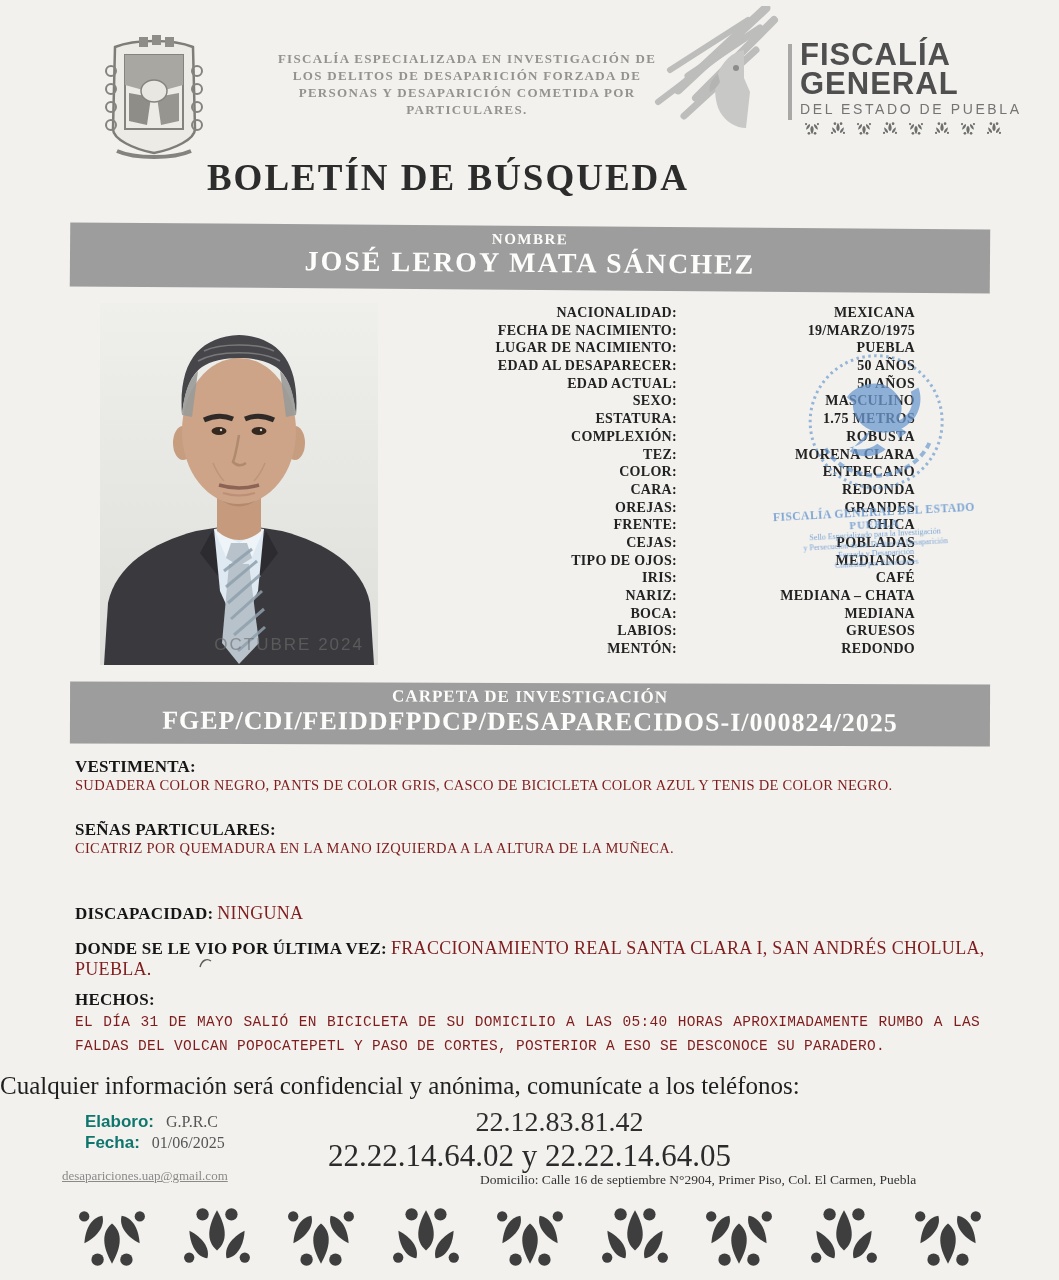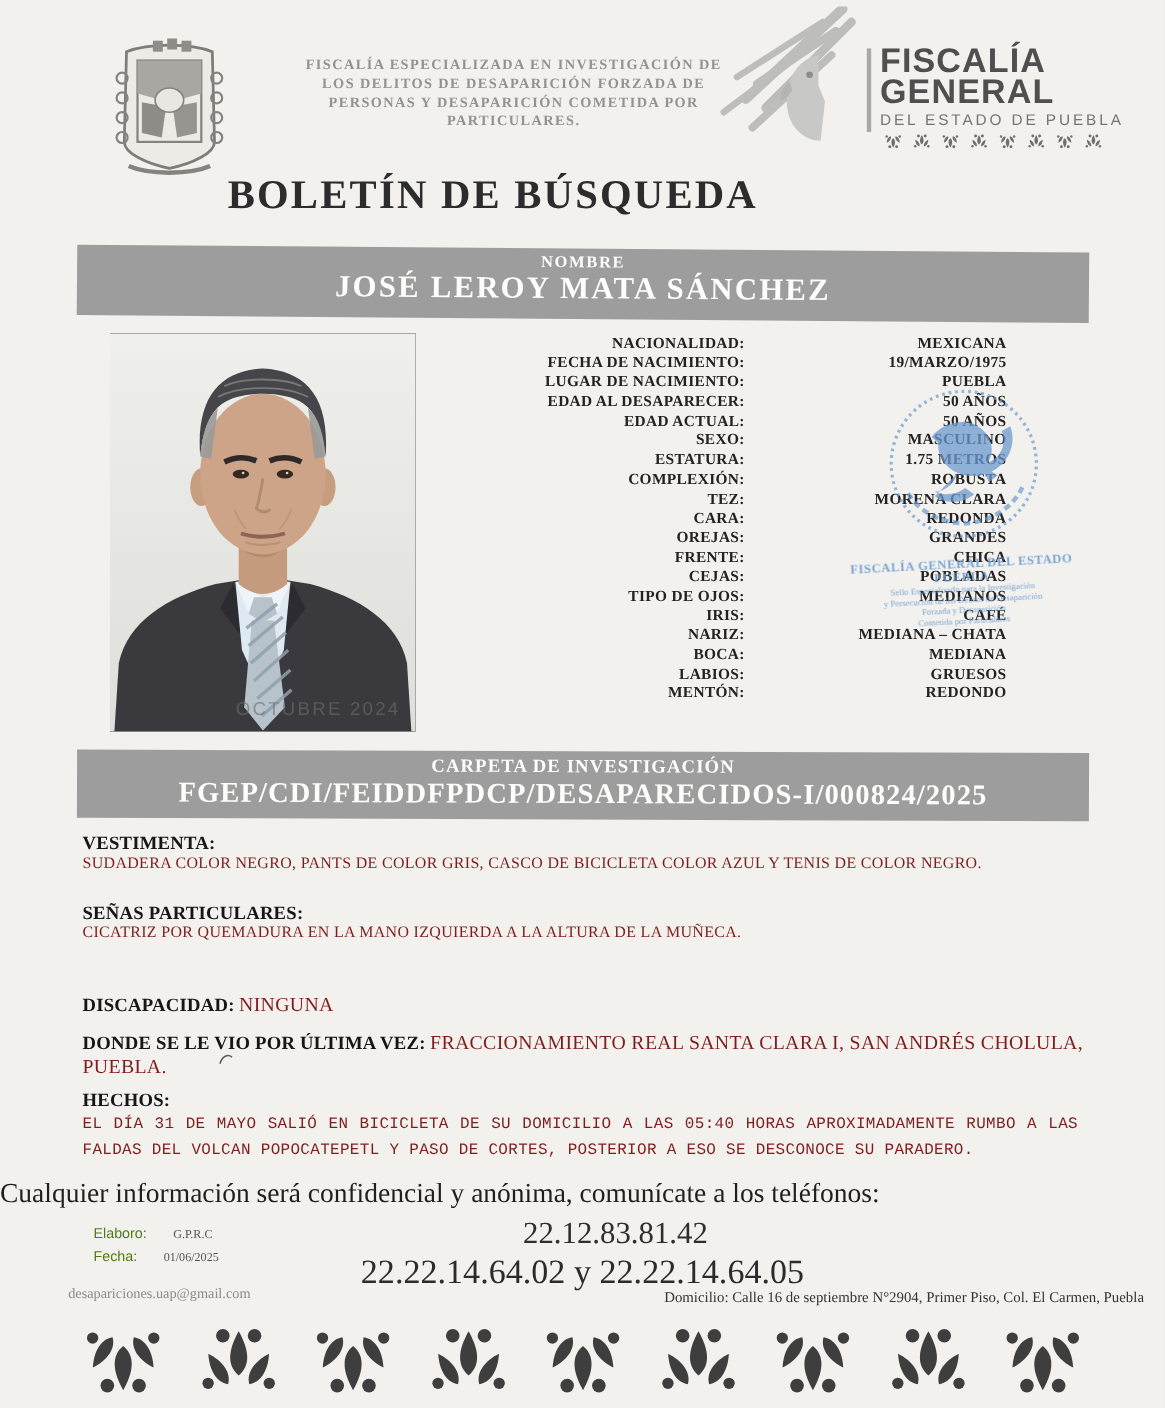--- a/index.html
+++ b/index.html
@@ -58,26 +58,26 @@
 
   
   .sec-label{font-size:17px;font-weight:bold;color:#161616;letter-spacing:.2px;}
   .sec-text{font-size:14.5px;color:#7f1d1d;letter-spacing:.3px;}
   .inline-row .sec-label{display:inline;}
   .inline-row .sec-text{display:inline;font-size:18px;}
   .hechos-text{width:905px;text-align:justify;line-height:24px;font-family:Liberation Mono, monospace;}
 
   
   .confidential{left:0;top:1072px;width:1059px;text-align:left;font-size:25px;color:#1f1f1f;}
-  .meta-label{font-family:"Liberation Sans",sans-serif;font-weight:normal;font-size:13px;color:#4d7c0f;}
-  .meta-value{font-size:11px;color:#555;margin-left:20px;}
+  .meta-label{font-family:"Liberation Sans",sans-serif;font-weight:bold;font-size:17px;color:#0f766e;}
+  .meta-value{font-size:16px;color:#555;margin-left:8px;}
   .phone1{left:0;top:1106px;width:1059px;text-align:center;font-size:28px;color:#2e2e2e;transform:translateX(30px);}
   .phone2{left:0;top:1138px;width:1059px;text-align:center;font-size:31px;color:#2b2b2b;}
-  .email{left:62px;top:1168px;font-size:13px;color:#8a8a88;}
-  .address{left:480px;top:1172px;width:560px;text-align:right;font-size:13.5px;color:#333;}
+  .email{left:62px;top:1168px;font-size:13px;color:#8a8a88;text-decoration:underline;}
+  .address{left:480px;top:1172px;width:560px;text-align:left;font-size:13.5px;color:#333;}
 
   
   .orn-row{left:66px;top:1202px;width:928px;display:flex;justify-content:space-between;}
   .orn-row svg{width:92px;height:70px;}
   .flip{transform:scaleY(-1);}
   .motif-fill{fill:var(--ornament,#3e3e3e);}
 </style>
 </head>
 <body>
 
@@ -281,20 +281,24 @@
       <span class="field-label">COMPLEXIÓN:</span>
       <span class="field-value">ROBUSTA</span>
     </div>
 
     <div class="field-row">
       <span class="field-label">TEZ:</span>
       <span class="field-value">MORENA CLARA</span>
     </div>
 
 
+    <div class="field-row">
+      <span class="field-label">COLOR:</span>
+      <span class="field-value">ENTRECANO</span>
+    </div>
 
     <div class="field-row">
       <span class="field-label">CARA:</span>
       <span class="field-value">REDONDA</span>
     </div>
 
     <div class="field-row">
       <span class="field-label">OREJAS:</span>
       <span class="field-value">GRANDES</span>
     </div>

